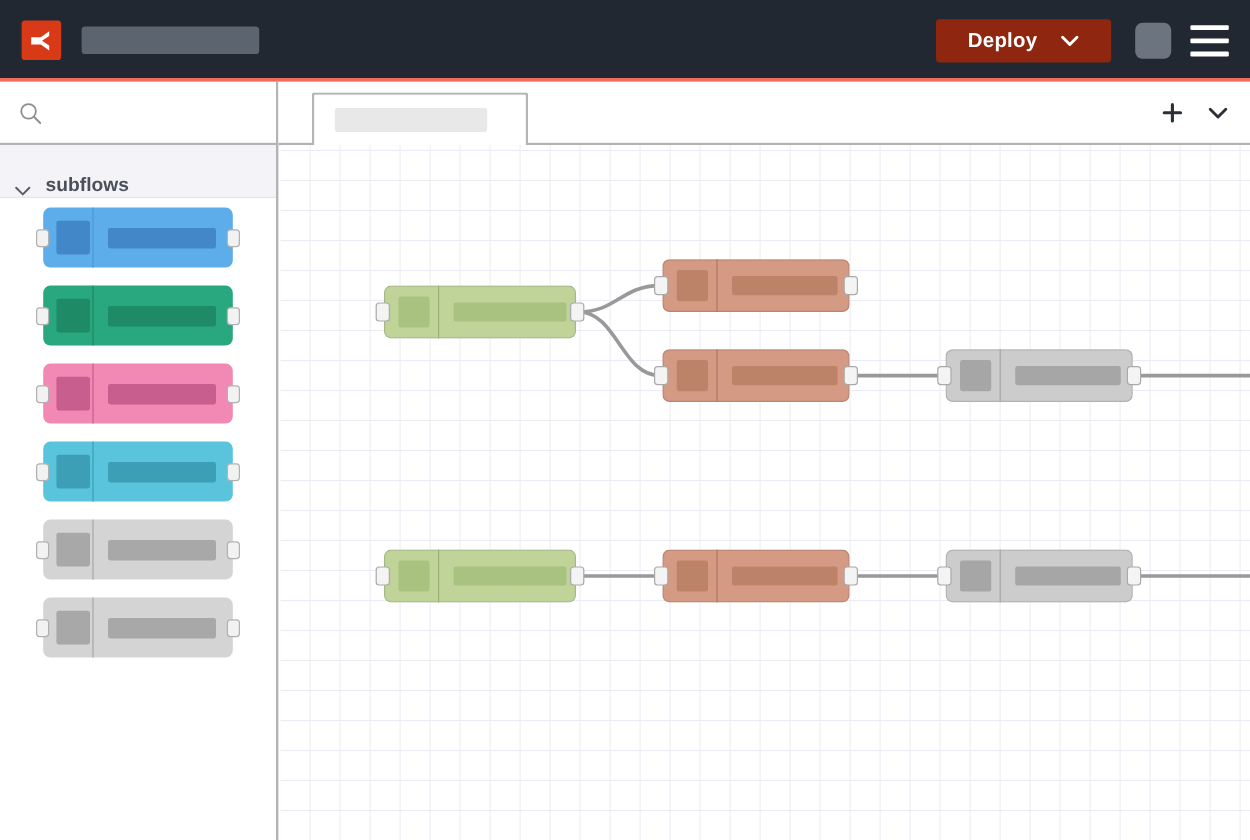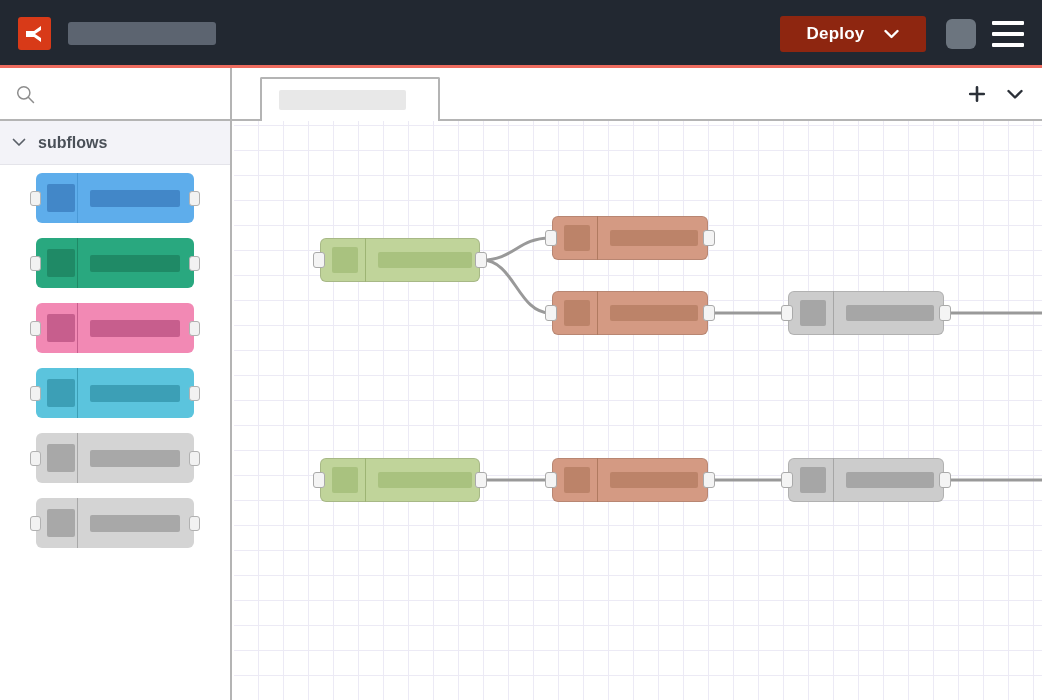--- a/index.html
+++ b/index.html
@@ -95,21 +95,21 @@
     width: 170px; height: 28px;
     background: transparent; border: none; outline: none;
     font-size: 13px; color: #555;
     font-family: "Liberation Sans", sans-serif;
   }
   .category-header {
     position: relative;
     height: 44px;
     background: #f3f3f8;
     border-bottom: 1px solid #e4e4ea;
-    display: flex; align-items: center;
+    display: flex; align-items: flex-end;
     cursor: pointer;
   }
   .cat-chevron { margin-left: 12px; margin-right: 12px; display:block; }
   .cat-label {
     font-size: 16px; font-weight: bold; color: #4a5058;
   }
   .palette-list { position: relative; padding-top: 8px; }
   .palette-node {
     position: relative;
     margin: 0 auto 15px auto;

